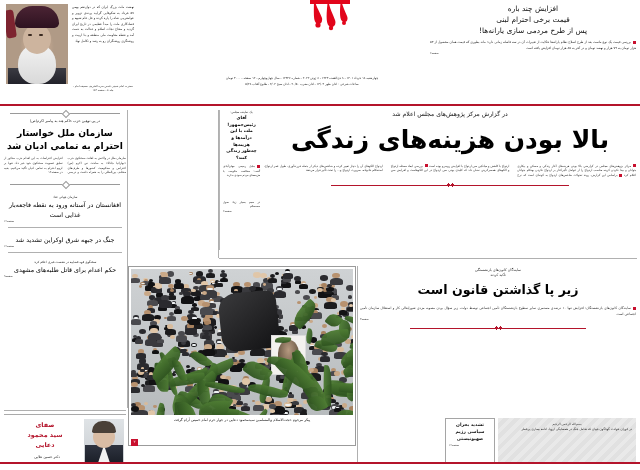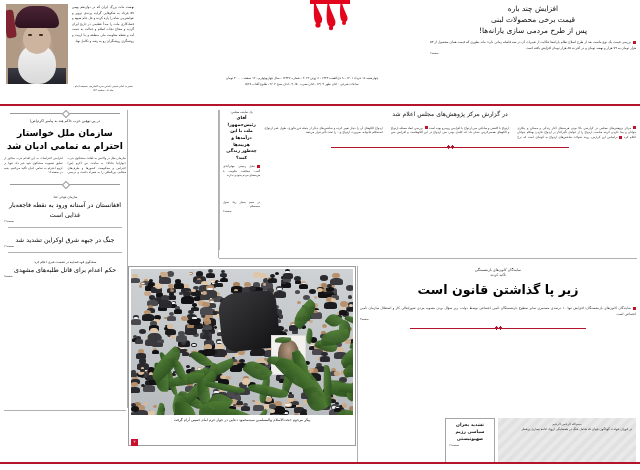--- a/index.html
+++ b/index.html
@@ -243,21 +243,21 @@
       <path d="M20 0 C21 10 25 16 27 22 C29 28 24 31 21 28 C17 24 19 12 20 0 Z" fill="#e2051b"></path>
       <path d="M33 0 C34 8 37 13 39 18 C41 23 37 26 34 23 C31 20 32 10 33 0 Z" fill="#e2051b"></path>
       <rect x="2" y="0" width="40" height="6" fill="#e2051b"></rect>
       <circle cx="10" cy="27" r="2.6" fill="#e2051b"></circle>
       <circle cx="23" cy="30" r="2.2" fill="#e2051b"></circle>
       <circle cx="36" cy="25" r="2" fill="#e2051b"></circle>
     </svg>
 
     <div class="top-right">
       <div class="hl" style="white-space:pre-line">افزایش چند باره
-قیمت برخی محصولات لبنی
+قیمت برخی احترام لبنی
 پس از طرح مردمی سازی یارانه‌ها!</div>
       <div class="body blur">
         <span class="bullet-sq"></span><span>بررسی قیمت یک نوع ماست بعد از طرح اصلاح نظام یارانه‌ها حکایت از تغییرات آن در سه فاصله زمانی دارد؛ ماند بطوری که قیمت همان محصول از ۵۳ هزار تومان به ۷۹ هزار و نهصد تومان و در آخر به ۸۵ هزار تومان افزایش یافته است</span>
       </div>
       <div class="pageref">صفحه۲</div>
     </div>
 
     <div class="dateline blur">
       <div>چهارشنبه ۱۸ خرداد ۱۴۰۱ ـ ۸ ذی‌القعده ۱۴۴۳ ـ ۸ ژوئن ۲۰۲۲ ـ شماره ۱۲۳۲۶ ـ سال چهل‌وچهارم ـ ۱۲ صفحه ـ ۳۰۰۰ تومان</div>
       <div>ساعات شرعی : اذان ظهر ۱۳/۰۳ ـ اذان مغرب ۲۰/۵۰ ـ اذان صبح ۴/۰۲ ـ طلوع آفتاب ۵/۴۸</div>
@@ -298,38 +298,51 @@
     </div>
     <div class="hr-sep" style="position:relative;margin:4px 4px 0;width:auto"></div>
 
     <div class="lc-item">
       <div class="k">سخنگوی قوه قضاییه در نشست خبری اعلام کرد:</div>
       <div class="h">حکم اعدام برای قاتل طلبه‌های مشهدی</div>
       <div class="pageref">صفحه۹</div>
     </div>
   </div>
 
+  <div class="authorbox">
+    <div class="author-photo">
+      <div class="ap-suit"></div>
+      <div class="ap-shirt"></div>
+      <div class="ap-face"></div>
+      <div class="ap-hair"></div>
+    </div>
+    <div class="author-title" style="white-space:pre-line">صفای
+سید محمود
+دعایی</div>
+    <div class="author-name">دکتر حسین علایی</div>
+  </div>
 
   <div class="narrowcol">
     <div class="k">یک نماینده مجلس:</div>
     <div class="h" style="white-space:pre-line">آقای رئیس‌جمهور!
 ملت با این
 درآمدها و
 هزینه‌ها
 چه‌طور زندگی
 کنند؟</div>
     <div class="b blur">
       <span class="bullet-sq"></span><span>جلیل رحیمی جهان‌آبادی گفت: مخالفت حکومت با هزینه‌های مردم سودی ندارند</span>
     </div>
     <div class="b blur" style="margin-top:22px">در حجم بسیار زیاد تحول مستحکم</div>
     <div class="pageref">صفحه۲</div>
   </div>
 
   <div class="main">
     <div class="main-kicker">در گزارش مرکز پژوهش‌های مجلس اعلام شد</div>
+    <div class="main-head">بالا بودن هزینه‌های زندگی</div>
     <div class="main-body blur">
       <span class="bullet-sq"></span><span>مرکز پژوهش‌های مجلس در گزارشی بالا بودن هزینه‌های آغاز زندگی و مسکن و بیکاری جوانان و پیدا نکردن گزینه مناسب ازدواج را از عوامل تأثیرگذار بر ازدواج نکردن بهنگام جوانان اعلام کرد</span>
       <span class="bullet-sq"></span><span>براساس این گزارش، روند تحولات شاخص‌های ازدواج به گونه‌ای است که نرخ ازدواج با کاهش و میانگین سن ازدواج با افزایش روبه‌رو بوده است</span>
       <span class="bullet-sq"></span><span>بررسی ابعاد مسئله ازدواج و الگوهای همسرگزینی نشان داد که کلیدی بودن سن ازدواج در این الگوهاست و افزایش سن ازدواج الگوهای آن را دچار تغییر کرده و شاخص‌های دیگر از جمله فرزندآوری، طول عمر ازدواج، استحکام خانواده، ضرورت ازدواج و… را تحت تأثیر قرار می‌دهد</span>
     </div>
     <div class="orn-red"></div>
   </div>
 
   <div class="photo-wrap">
     <div class="photo">

